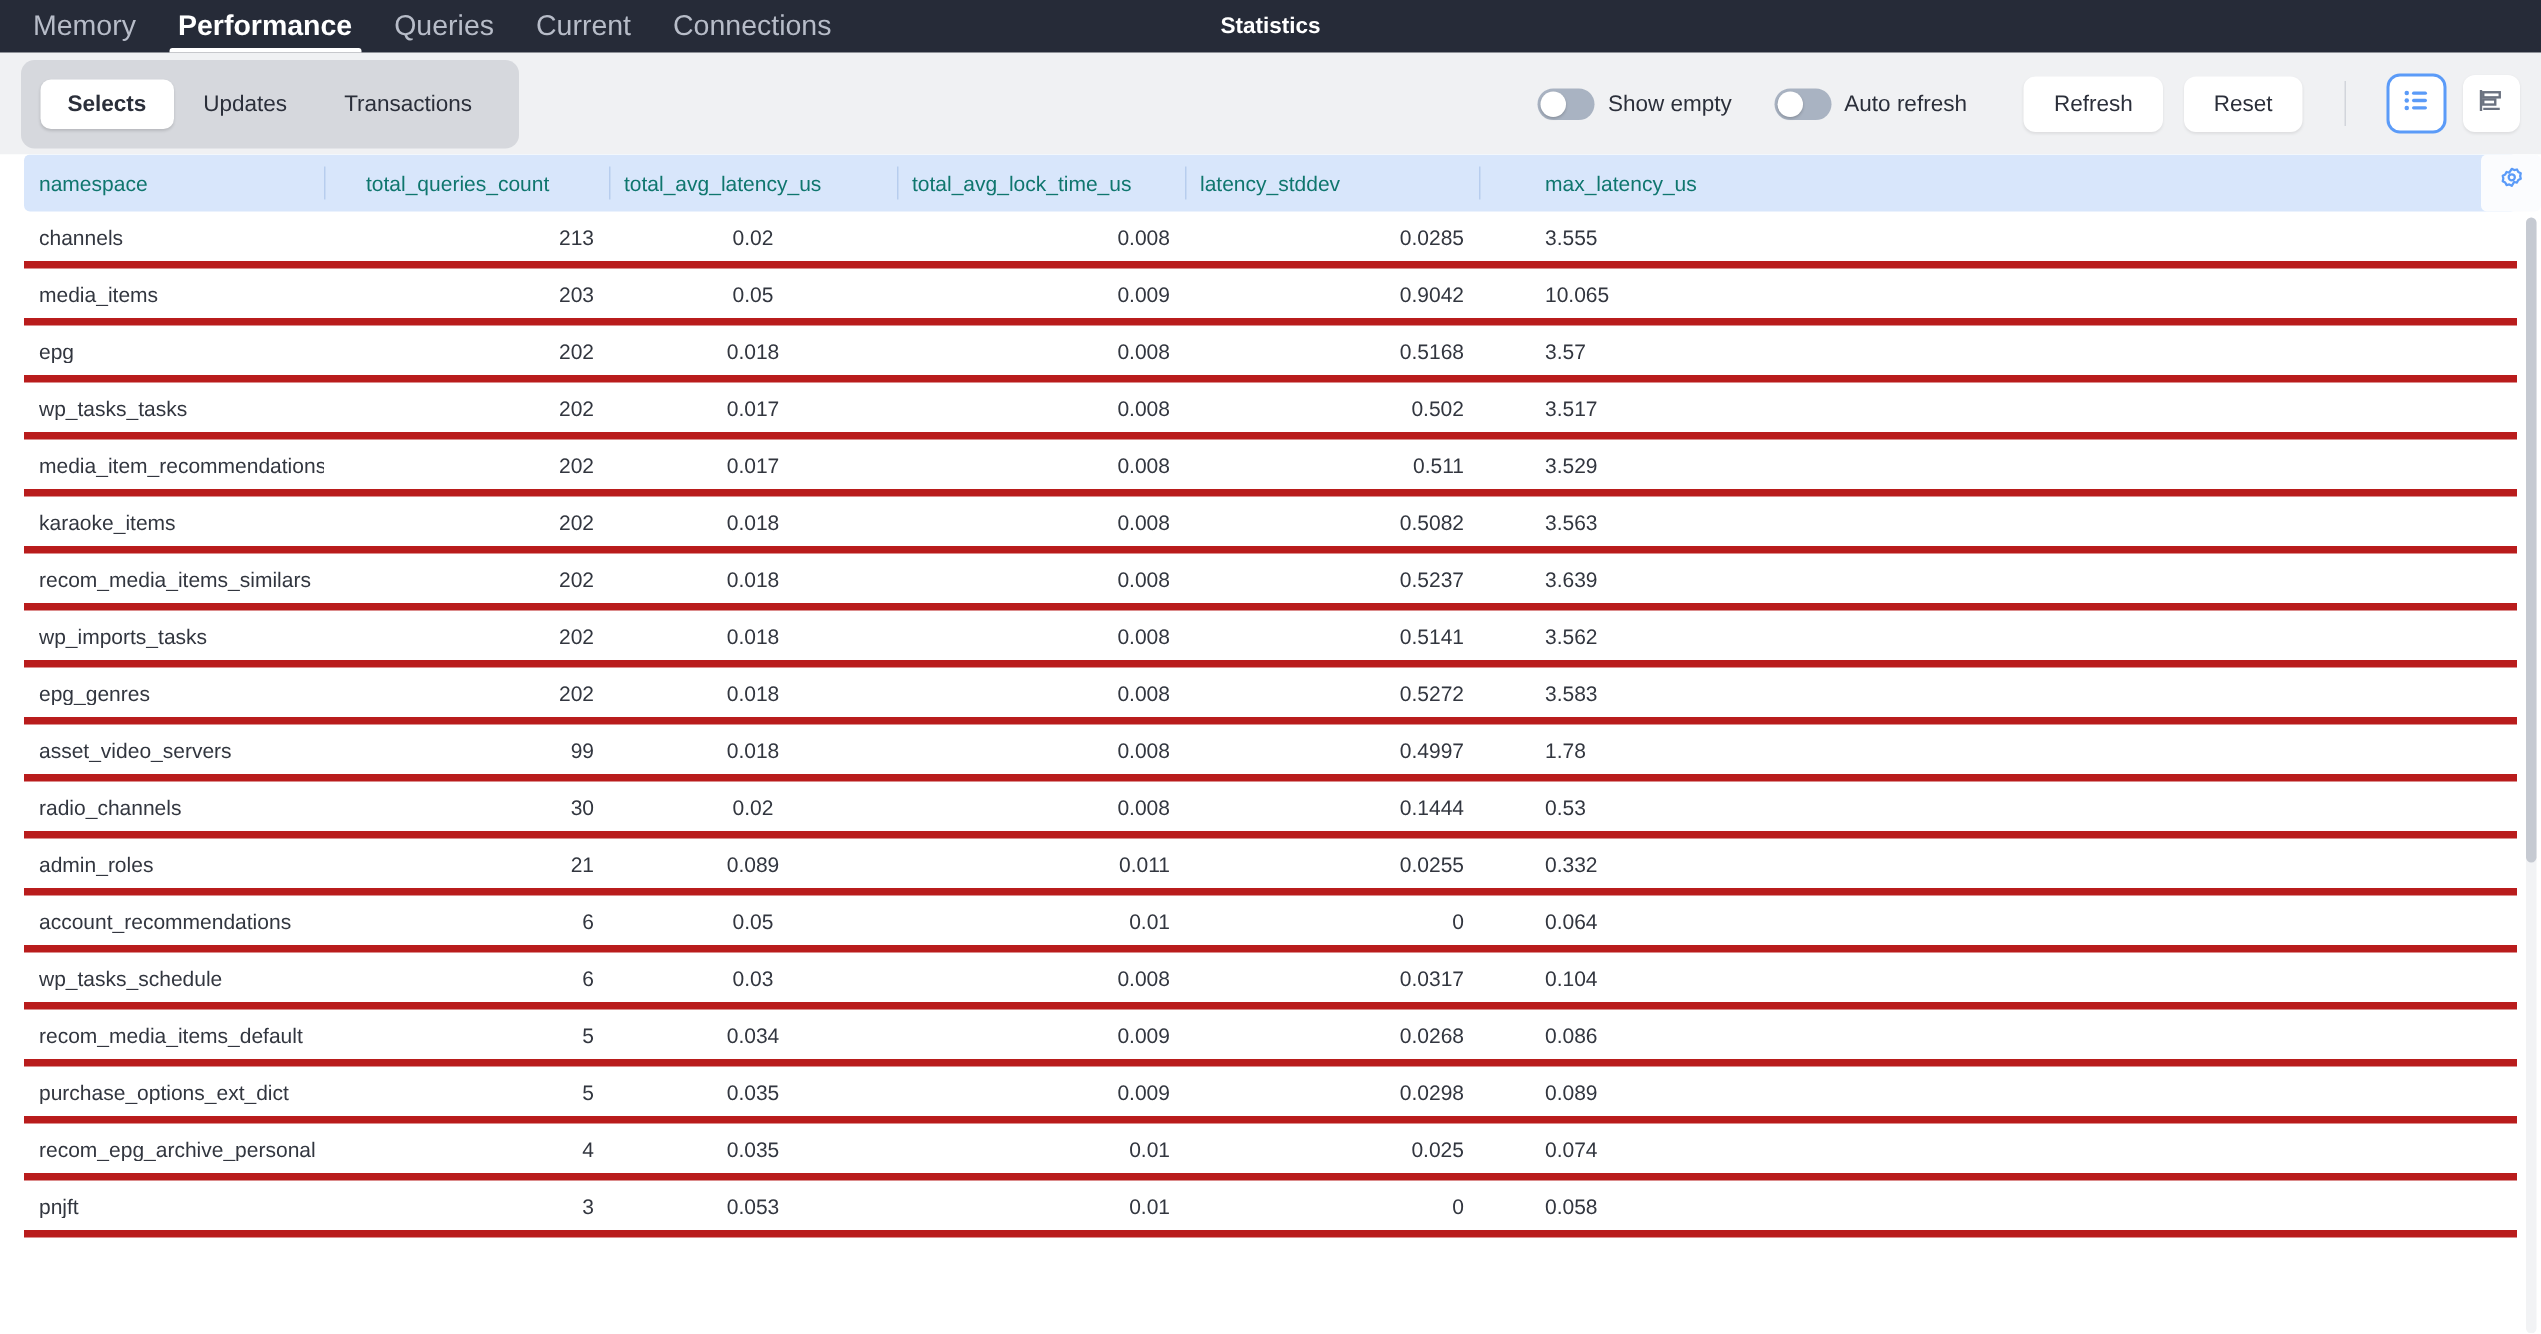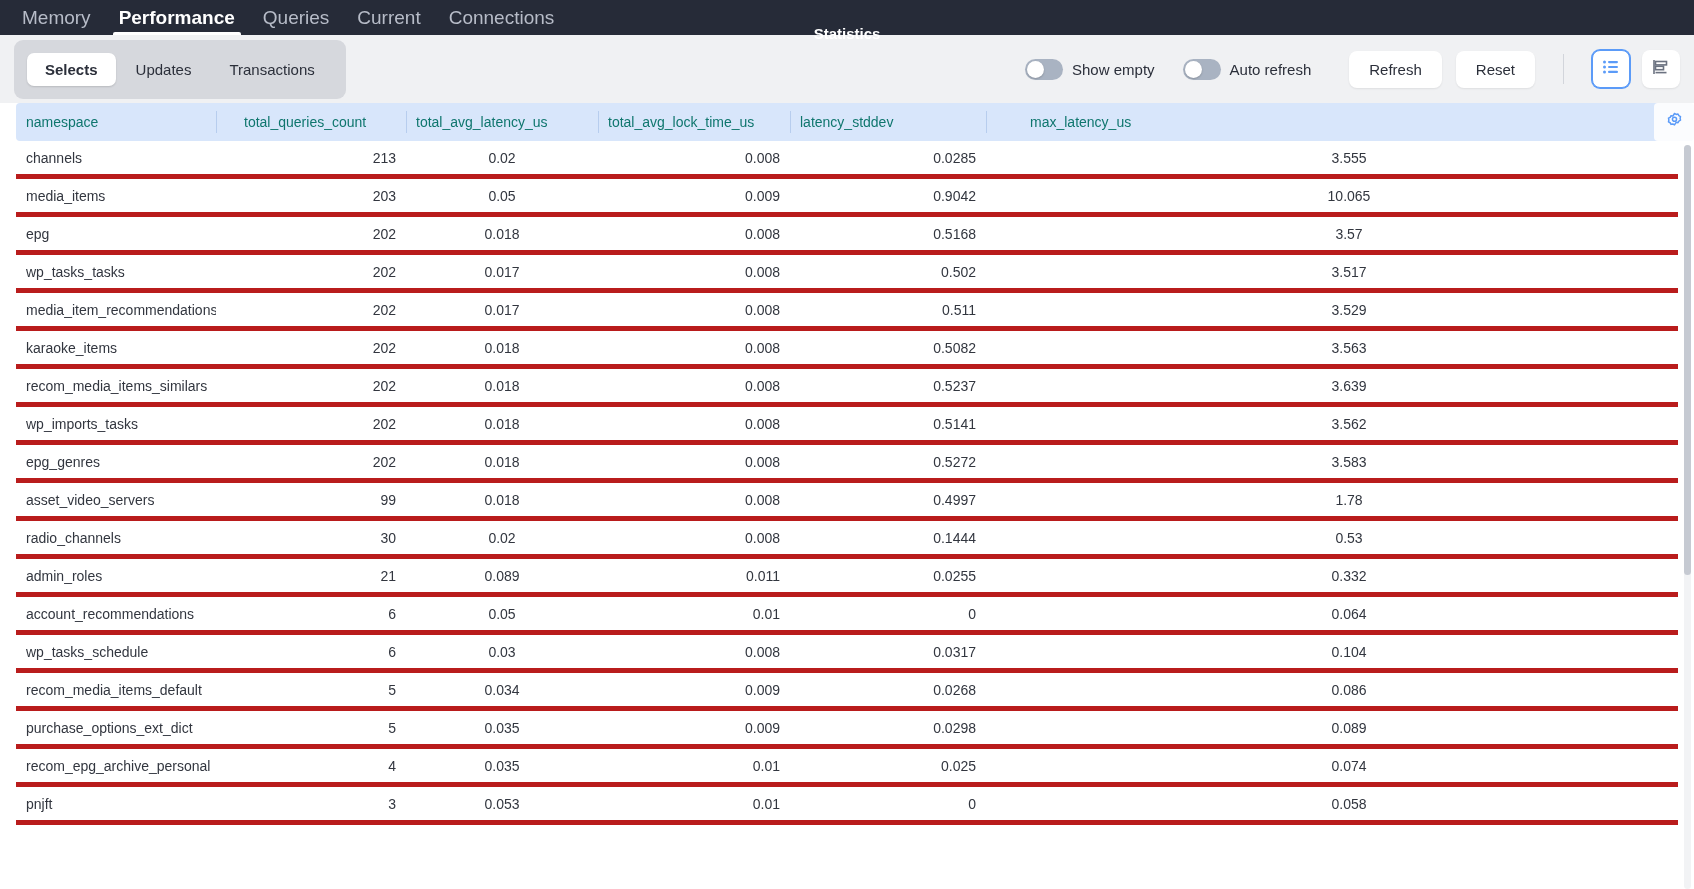--- a/index.html
+++ b/index.html
@@ -38,21 +38,21 @@
   .nav-item.active::after {
     content: "";
     position: absolute;
     left: 8px; right: 8px; bottom: 0;
     height: 3px;
     background: #ffffff;
     border-radius: 2px 2px 0 0;
   }
   .nav-title {
     position: absolute;
-    left: 0; right: 0; top: 16px;
+    left: 0; right: 0; top: 0;
     height: 35px;
     display: flex;
     align-items: center;
     justify-content: center;
     font-size: 15px;
     font-weight: bold;
     color: #ffffff;
     pointer-events: none;
   }
 
@@ -216,21 +216,21 @@
     color: #32363f;
     padding: 0 10px;
     white-space: nowrap;
     overflow: hidden;
   }
   .c-ns     { width: 200px; text-align: left; }
   .c-count  { width: 190px; text-align: right; padding-left: 28px; }
   .c-lat    { width: 192px; text-align: center; }
   .c-lock   { width: 192px; text-align: right; }
   .c-std    { width: 196px; text-align: right; }
-  .c-max    { flex: 1;      text-align: center; padding-left: 44px; }
+  .c-max    { flex: 1;      text-align: left; padding-left: 44px; }
 
   .scrollbar {
     position: absolute;
     right: 3px;
     top: 42px;
     width: 7px;
     height: 744px;
     background: #f2f3f5;
     border-radius: 4px;
     cursor: pointer;

